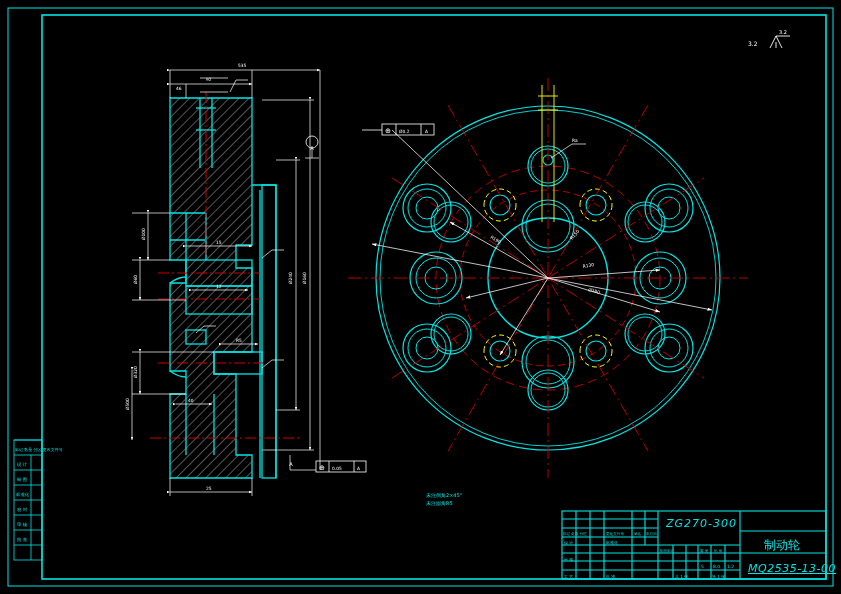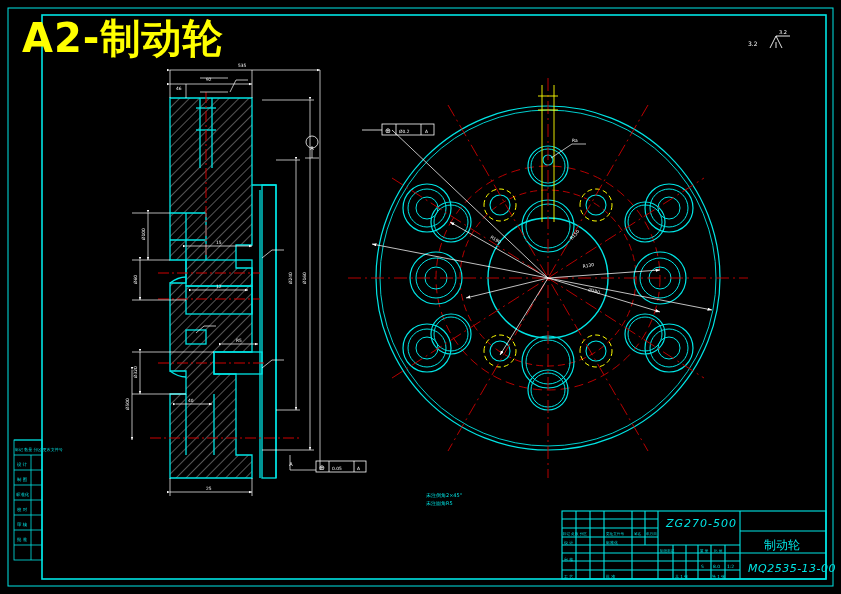--- a/index.html
+++ b/index.html
@@ -7,21 +7,21 @@
        font-family:"DejaVu Sans",sans-serif;}
   #stage{position:relative;width:841px;height:594px;background:#000;}
   #stage svg{position:absolute;left:0;top:0;}
   .ttl{position:absolute;left:22px;top:16px;font-family:"DejaVu Sans",sans-serif;
        font-weight:bold;font-size:40px;letter-spacing:1px;color:#ffff00;
        white-space:nowrap;line-height:44px;}
   .tbtxt{position:absolute;color:#00e5e5;font-family:"DejaVu Sans",sans-serif;
          white-space:nowrap;}
   .mat{left:666px;top:517px;font-size:11px;font-style:italic;letter-spacing:1px;}
   .pname{left:764px;top:537px;font-size:12px;}
-  .pcode{left:748px;top:562px;font-size:11px;font-style:italic;letter-spacing:.5px;}
+  .pcode{left:748px;top:562px;font-size:11px;font-style:italic;letter-spacing:.5px;text-decoration:underline;}
   .note1{position:absolute;left:426px;top:492px;color:#00e5e5;font-size:5px;white-space:nowrap;}
   .note2{position:absolute;left:426px;top:500px;color:#00e5e5;font-size:5px;white-space:nowrap;}
   .micro{fill:#ffffff;font-size:4.4px;font-family:"DejaVu Sans",sans-serif;}
   .microc{fill:#00e5e5;font-size:4.4px;font-family:"DejaVu Sans",sans-serif;}
 </style>
 </head>
 <body>
 
 <div id="stage">
 
@@ -401,21 +401,20 @@
       <text class="microc" x="700" y="552" style="font-size:3.6px">重 量</text>
       <text class="microc" x="714" y="552" style="font-size:3.6px">比 例</text>
       <text class="microc" x="701" y="568" style="font-size:4.4px">S</text>
       <text class="microc" x="713" y="568" style="font-size:4.4px">8.0</text>
       <text class="microc" x="727" y="568" style="font-size:4.4px">1:2</text>
       <text class="microc" x="675" y="578" style="font-size:4px">共 1 张</text>
       <text class="microc" x="712" y="578" style="font-size:4px">第 1 张</text>
     </g>
   </svg>
 
-  <div class="ttl">A2-制动轮</div>
-
-  <div class="tbtxt mat">ZG270-500</div>
+
+  <div class="tbtxt mat">ZG270-300</div>
   <div class="tbtxt pname">制动轮</div>
   <div class="tbtxt pcode">MQ2535-13-00</div>
 
   <div class="note1">未注倒角2×45°</div>
   <div class="note2">未注圆角R5</div>
 </div>
 
 </body></html>

